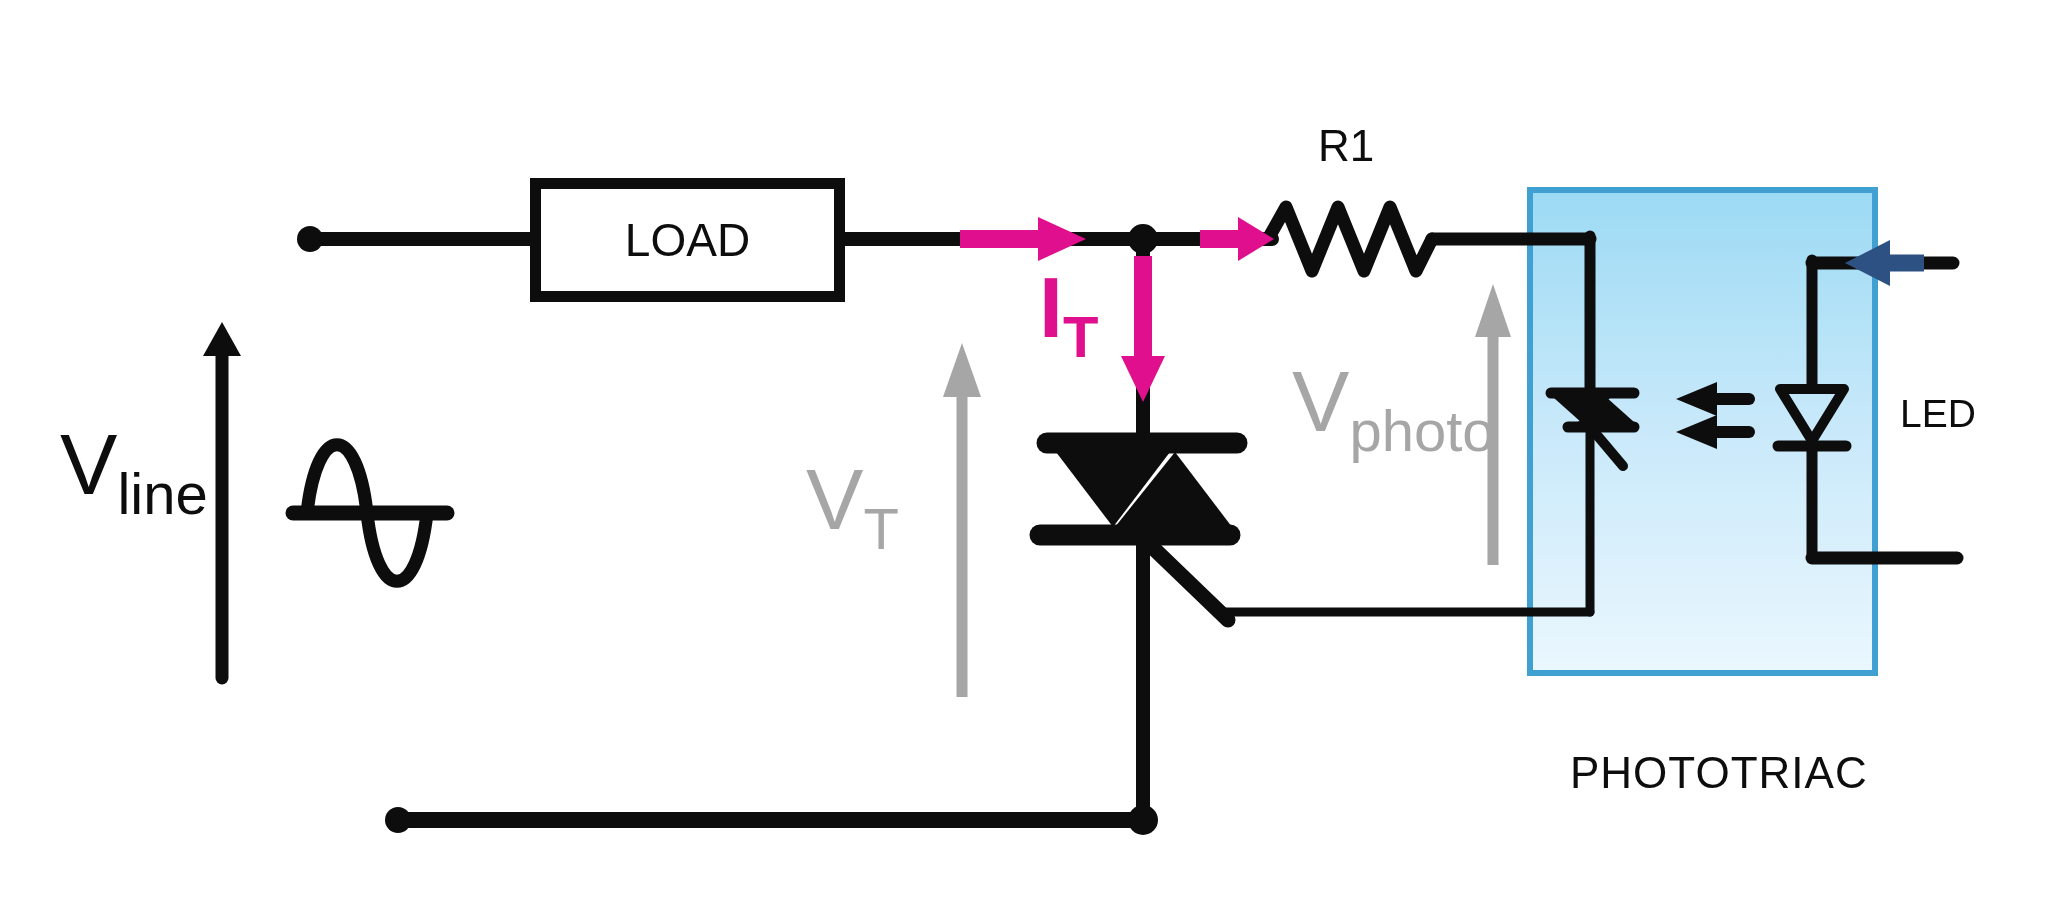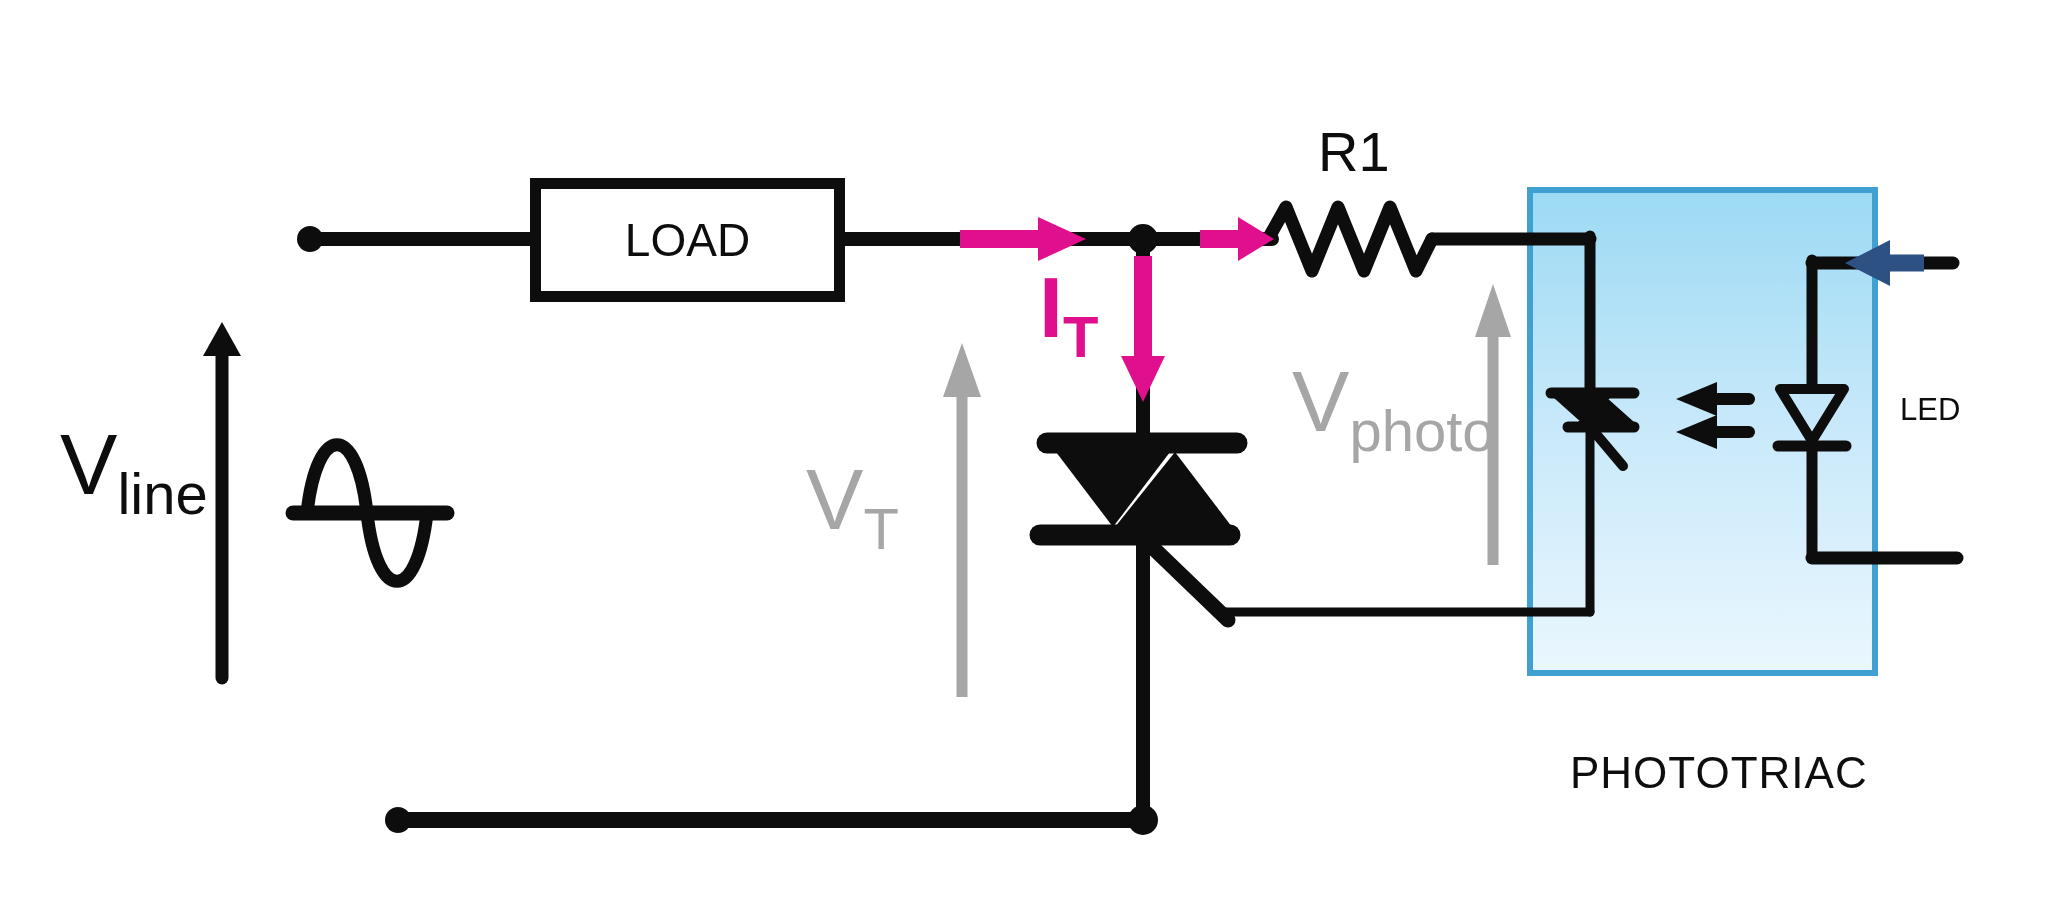--- a/index.html
+++ b/index.html
@@ -31,22 +31,22 @@
   .gstop-bot{stop-color:var(--box-fill-bottom);}
   .ledtri{fill:none;stroke:var(--black);stroke-width:10;stroke-linejoin:round;}
 
   
   .lbl{position:absolute;line-height:1;white-space:nowrap;color:var(--black);}
   .lbl .main{font-size:86px;}
   .lbl .sub{font-size:58px;vertical-align:-20px;}
   .lbl.magenta{color:var(--magenta);}
   .lbl.gray{color:var(--gray);}
   .lbl.blue{color:var(--dark-blue);}
-  .lbl.r1{font-size:56px;}
-  .lbl.led{font-size:31px;}
+  .lbl.r1{font-size:44px;}
+  .lbl.led{font-size:39px;}
   .lbl.phototriac{font-size:44px;letter-spacing:1px;}
 
   .load-box{
     position:absolute;left:530px;top:178px;width:315px;height:124px;
     box-sizing:border-box;border:11px solid var(--black);background:#fff;
     display:flex;align-items:center;justify-content:center;
     font-size:46px;color:var(--black);
   }
 </style>
 </head>

